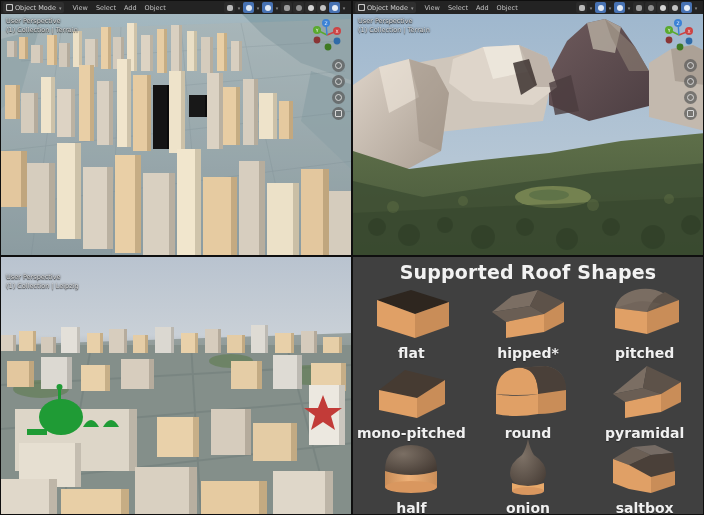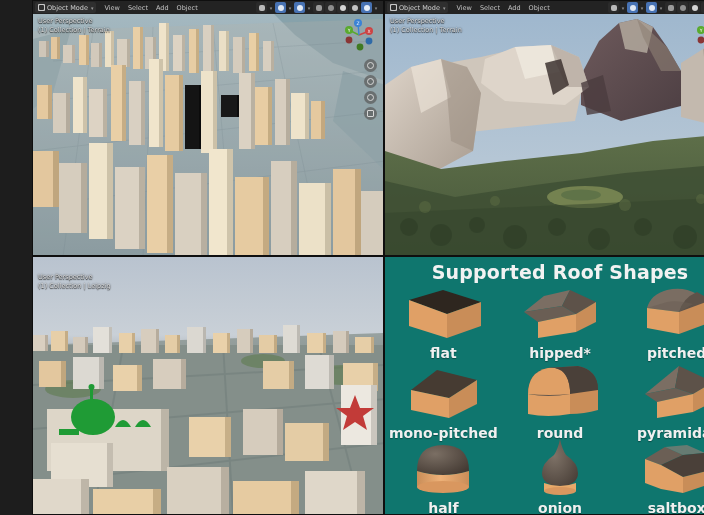--- a/index.html
+++ b/index.html
@@ -1,20 +1,20 @@
 <!DOCTYPE html>
 <html><head>
 <meta charset="utf-8">
 <style>
   * { margin:0; padding:0; box-sizing:border-box; }
   html,body { width:704px; height:515px; overflow:hidden; background:#1d1d1d;
     font-family:"DejaVu Sans", sans-serif; }
 
   .grid { position:relative; width:704px; height:515px;
-    display:grid; grid-template-columns:352px 352px; grid-template-rows:256px 259px;padding-left:32px; }
+    display:grid; grid-template-columns:352px 352px; grid-template-rows:256px 259px; }
 
   .pane { position:relative; overflow:hidden; border:1px solid #0f0f0f; }
 
   
   .hdr { position:absolute; top:0; left:0; right:0; height:13px; background:#232323;
     display:flex; align-items:center; gap:0px; z-index:30; padding:0 2px; }
   .hdr-mode { display:flex; align-items:center; gap:2px; background:#2f2f2f;
     border-radius:2px; height:11px; padding:0 3px; margin-right:4px; }
   .hdr-mode .mi { width:7px; height:7px; background:#c8c8c8; border-radius:1px;
      position:relative; }
@@ -50,21 +50,21 @@
   
   .nyc { position:absolute; inset:0; background:
      linear-gradient(180deg,#9fb4bd 0%, #8fa6b0 18%, #7d949e 30%, #6f8892 45%, #5d7680 100%); }
   .bld { position:absolute; border-radius:0; }
 
   
   .lz-sky { position:absolute; inset:0;
      background:linear-gradient(180deg,#b9c3cf 0%, #c7ced6 22%, #9fa8ad 34%, #7d8a8a 100%); }
 
   
-  .roofs { position:absolute; inset:0; background:#0f766e; }
+  .roofs { position:absolute; inset:0; background:#404040; }
   .roof-title { position:absolute; top:4px; left:0; right:0; text-align:center;
     font-size:19px; font-weight:bold; color:#f2f2f2; letter-spacing:.2px;
     font-family:"DejaVu Sans", sans-serif; }
   .rrow { position:absolute; left:0; right:0; display:flex; }
   .rcell { flex:1; position:relative; display:flex; flex-direction:column;
     align-items:center; justify-content:flex-end; }
   .rcap { font-size:14px; font-weight:bold; color:#f0f0f0; text-shadow:0 1px 1px rgba(0,0,0,.35);
     margin-top:1px; }
   .shape { position:relative; width:92px; height:62px; }
   .shape svg { display:block; width:92px; height:62px; }

